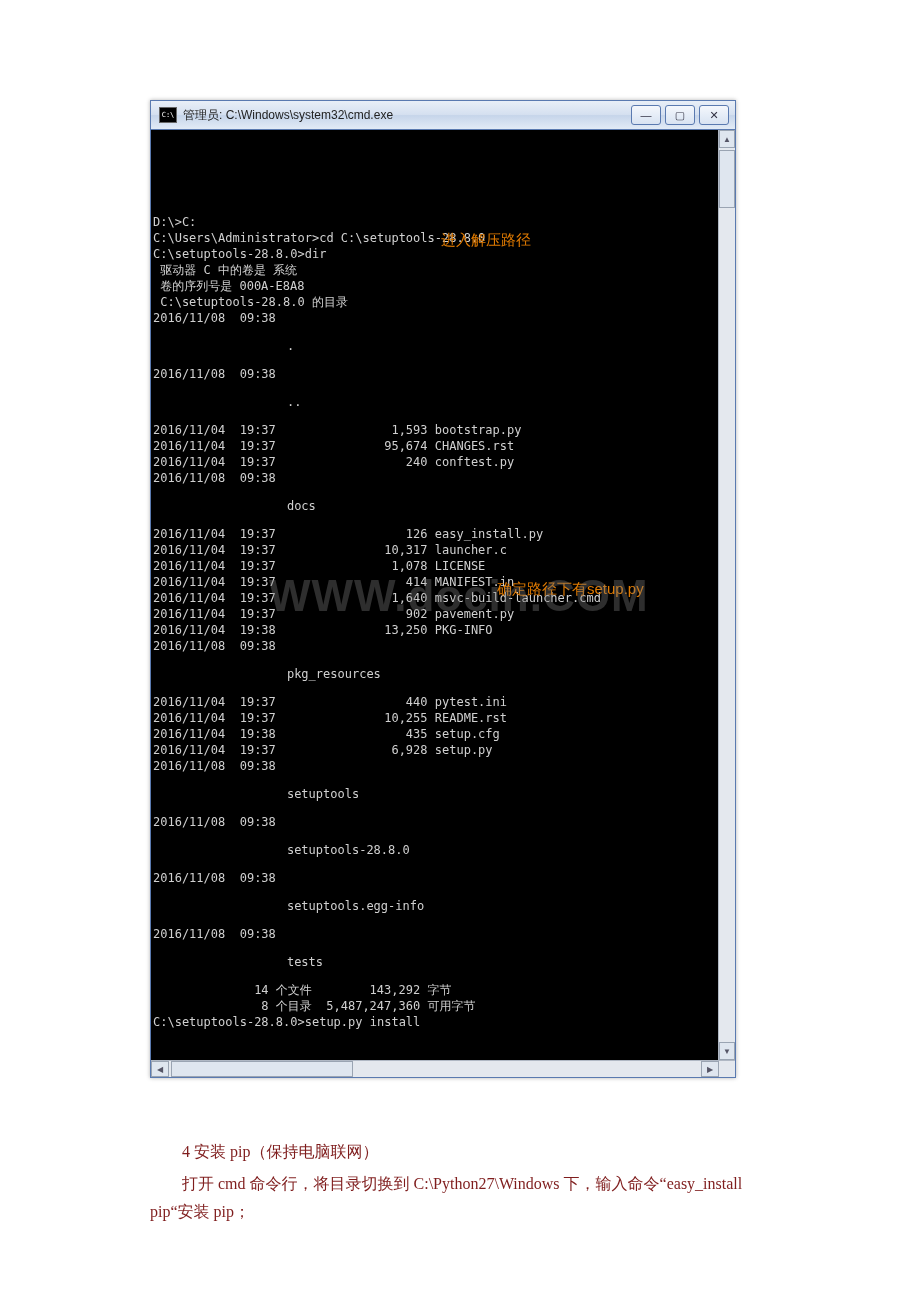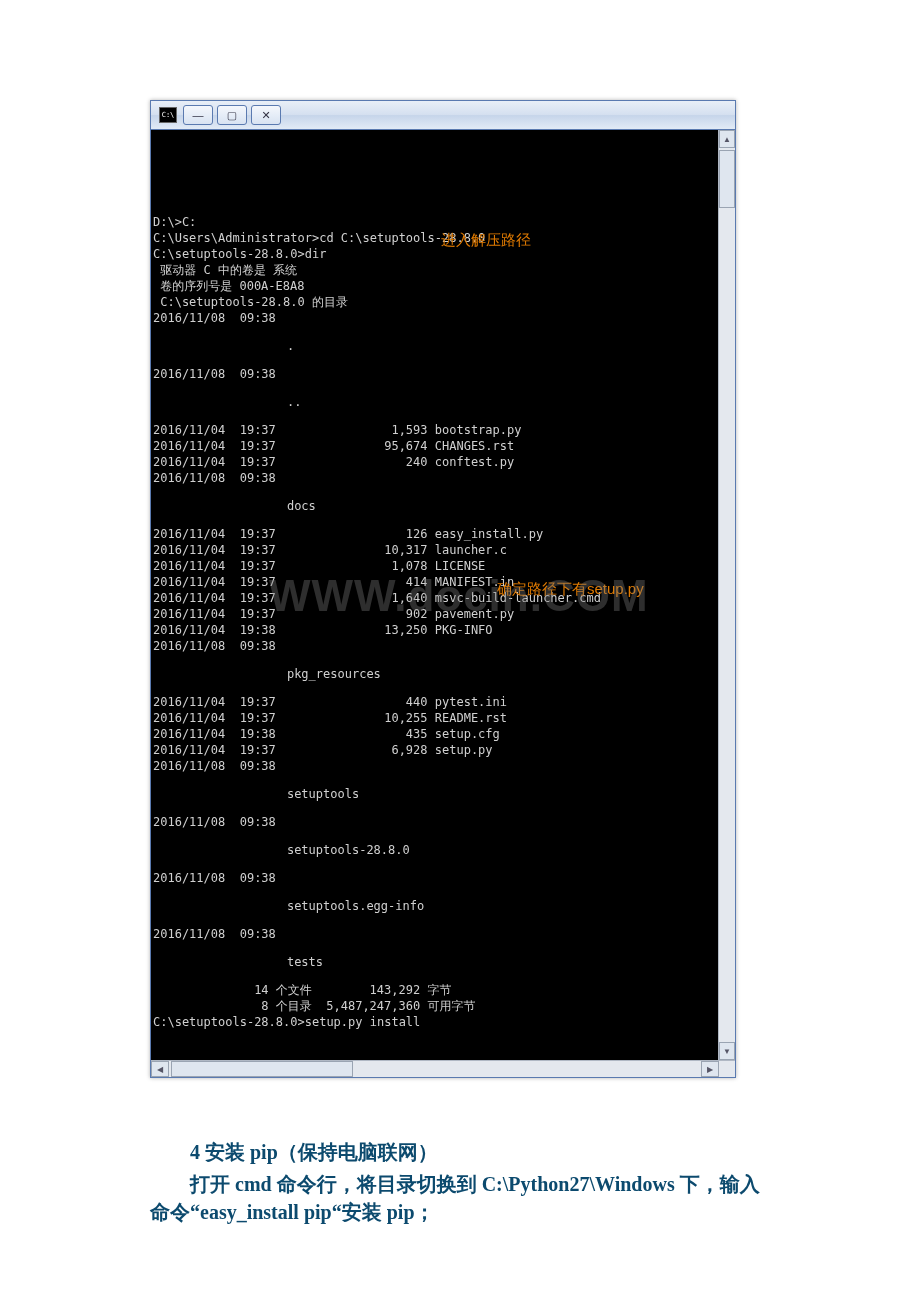--- a/index.html
+++ b/index.html
@@ -133,34 +133,34 @@
     position: absolute;
     color: rgba(120,120,120,0.38);
     font-family: Arial, sans-serif;
     font-size: 44px;
     font-weight: 700;
     letter-spacing: 1px;
     pointer-events: none;
   }
   .doc-text {
     margin-top: 60px;
-    font-size: 20px;
+    font-size: 16px;
     line-height: 28px;
-    color: #0c4a6e;
-    font-weight: bold;
+    color: #7f1d1d;
   }
   .doc-text p { margin: 0 0 4px 0; text-indent: 0; }
 </style>
 </head>
 <body>
 
 <div class="page">
   <div class="cmd-window">
     <div class="titlebar">
       <span class="icon-box">C:\</span>
+      <span class="title-text">管理员: C:\Windows\system32\cmd.exe</span>
       <div class="win-buttons">
         <div class="win-btn">—</div>
         <div class="win-btn">▢</div>
         <div class="win-btn">✕</div>
       </div>
     </div>
     <div class="body-wrap">
       <div class="terminal" id="term">
         <span class="annot" style="left:290px; top:78px;margin-top:24px;">进入解压路径</span>
         <span class="annot" style="left:330px; top:451px;margin-left:16px;">确定路径下有setup.py</span>

